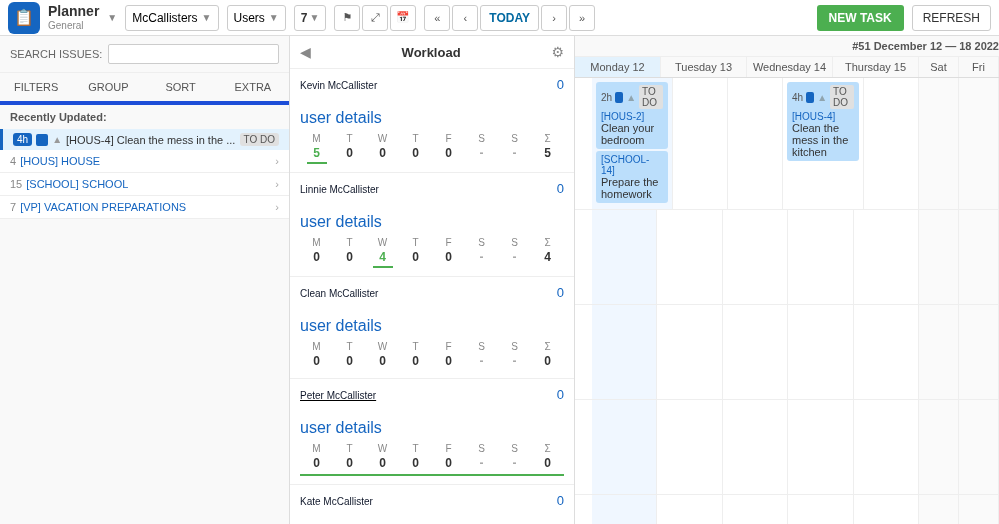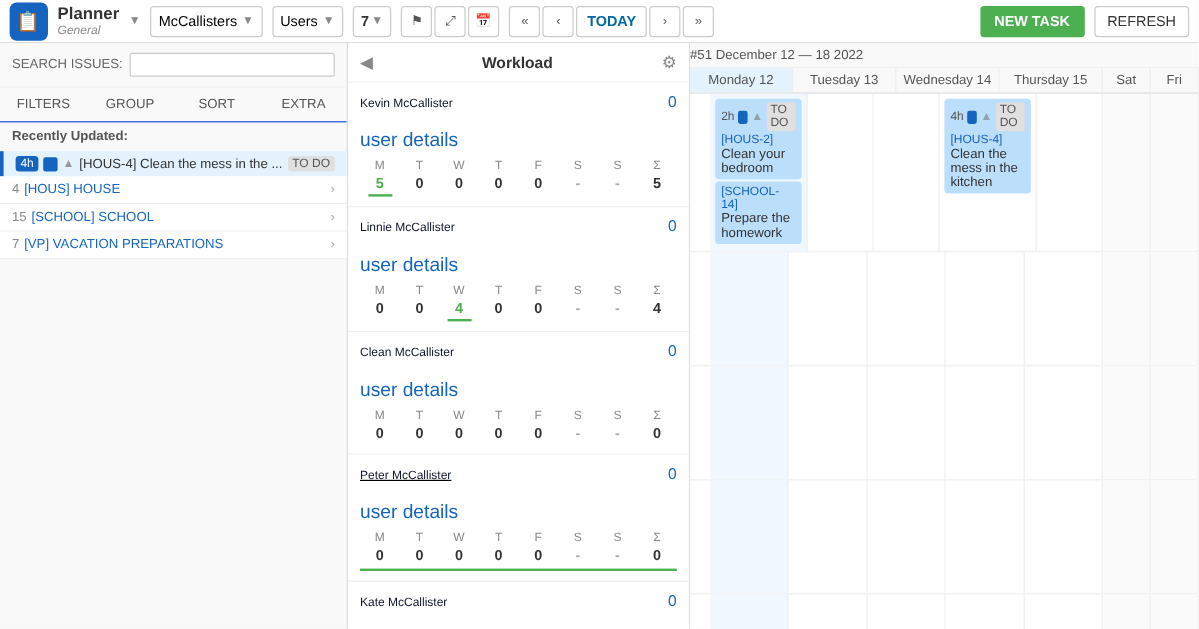--- a/index.html
+++ b/index.html
@@ -9,21 +9,21 @@
     .top-header {
       display: flex; align-items: center; background: #fff;
       border-bottom: 1px solid #ddd; height: 36px; padding: 0 8px; gap: 8px;
     }
     .app-icon {
       width: 32px; height: 32px; background: #1565c0; border-radius: 6px;
       display: flex; align-items: center; justify-content: center; color: #fff; font-size: 16px; flex-shrink: 0;
     }
     .app-title-block { display: flex; flex-direction: column; line-height: 1.1; }
     .app-title { font-size: 14px; font-weight: bold; color: #333; }
-    .app-sub { font-size: 10px; color: #888; font-style: italic; }
+    .app-sub { font-size: 10px; color: #888; }
     .header-dropdown {
       display: flex; align-items: center; border: 1px solid #ccc; border-radius: 3px;
       padding: 2px 6px; background: #fff; cursor: pointer; gap: 4px; height: 26px; font-size: 12px;
     }
     .header-dropdown .arrow { color: #888; font-size: 10px; }
     .header-spacer { flex: 1; }
     .header-nav-group { display: flex; align-items: center; gap: 2px; }
     .nav-btn {
       border: 1px solid #ccc; background: #fff; border-radius: 3px;
       width: 26px; height: 26px; cursor: pointer; display: flex; align-items: center; justify-content: center;
@@ -54,21 +54,21 @@
       width: 290px; flex-shrink: 0; background: #f9f9f9;
       border-right: 1px solid #ddd; display: flex; flex-direction: column; overflow: hidden;
     }
     .search-row { display: flex; align-items: center; gap: 6px; padding: 8px 10px; border-bottom: 1px solid #eee; }
     .search-label { font-size: 11px; color: #666; white-space: nowrap; }
     .search-input {
       flex: 1; border: 1px solid #ccc; border-radius: 2px; height: 20px;
       padding: 0 4px; font-size: 11px; background: #fff;
     }
     .filter-row {
-      display: flex; align-items: center; gap: 0; border-bottom: 1px solid #1d4ed8;
+      display: flex; align-items: center; gap: 0; border-bottom: 4px solid #1d4ed8;
       padding: 4px 0;
     }
     .filter-btn {
       flex: 1; text-align: center; font-size: 11px; color: #555;
       padding: 4px 0; cursor: pointer; border: none; background: transparent;
     }
     .recently-updated { padding: 6px 10px; font-size: 11px; color: #555; font-weight: bold; }
     .recent-issue {
       display: flex; align-items: center; gap: 4px; padding: 4px 10px;
       background: #e3f2fd; border-left: 3px solid #1565c0; font-size: 11px; color: #333;
@@ -105,22 +105,22 @@
     .days-row { display: flex; gap: 0; margin-top: 6px; }
     .day-col { display: flex; flex-direction: column; align-items: center; flex: 1; }
     .day-label { font-size: 10px; color: #888; }
     .day-val { font-size: 12px; font-weight: bold; color: #333; padding: 2px 4px; min-width: 20px; text-align: center; }
     .day-val.green { color: #4caf50; border-bottom: 2px solid #4caf50; }
     .day-val.dash { color: #aaa; }
 
     
     .calendar-panel { flex: 1; display: flex; flex-direction: column; overflow: hidden; background: #fff; }
     .cal-header-week {
-      text-align: left; font-size: 11px; color: #555; padding: 4px 0;
-      border-bottom: 1px solid #eee; background: #f9f9f9;
+      text-align: right; font-size: 11px; color: #555; padding: 4px 0;
+      border-bottom: 1px solid #eee; background: #f9f9f9; font-weight: bold;
     }
     .cal-days-header { display: flex; border-bottom: 1px solid #ddd; background: #f9f9f9; }
     .cal-day-header {
       flex: 1; text-align: center; font-size: 11px; color: #555;
       padding: 4px 2px; border-right: 1px solid #eee;
     }
     .cal-day-header.today { background: #e3f2fd; }
     .cal-body { flex: 1; overflow-y: auto; }
     .cal-row { display: flex; border-bottom: 1px solid #eee; padding-left: 17px; }
     .cal-cell {

